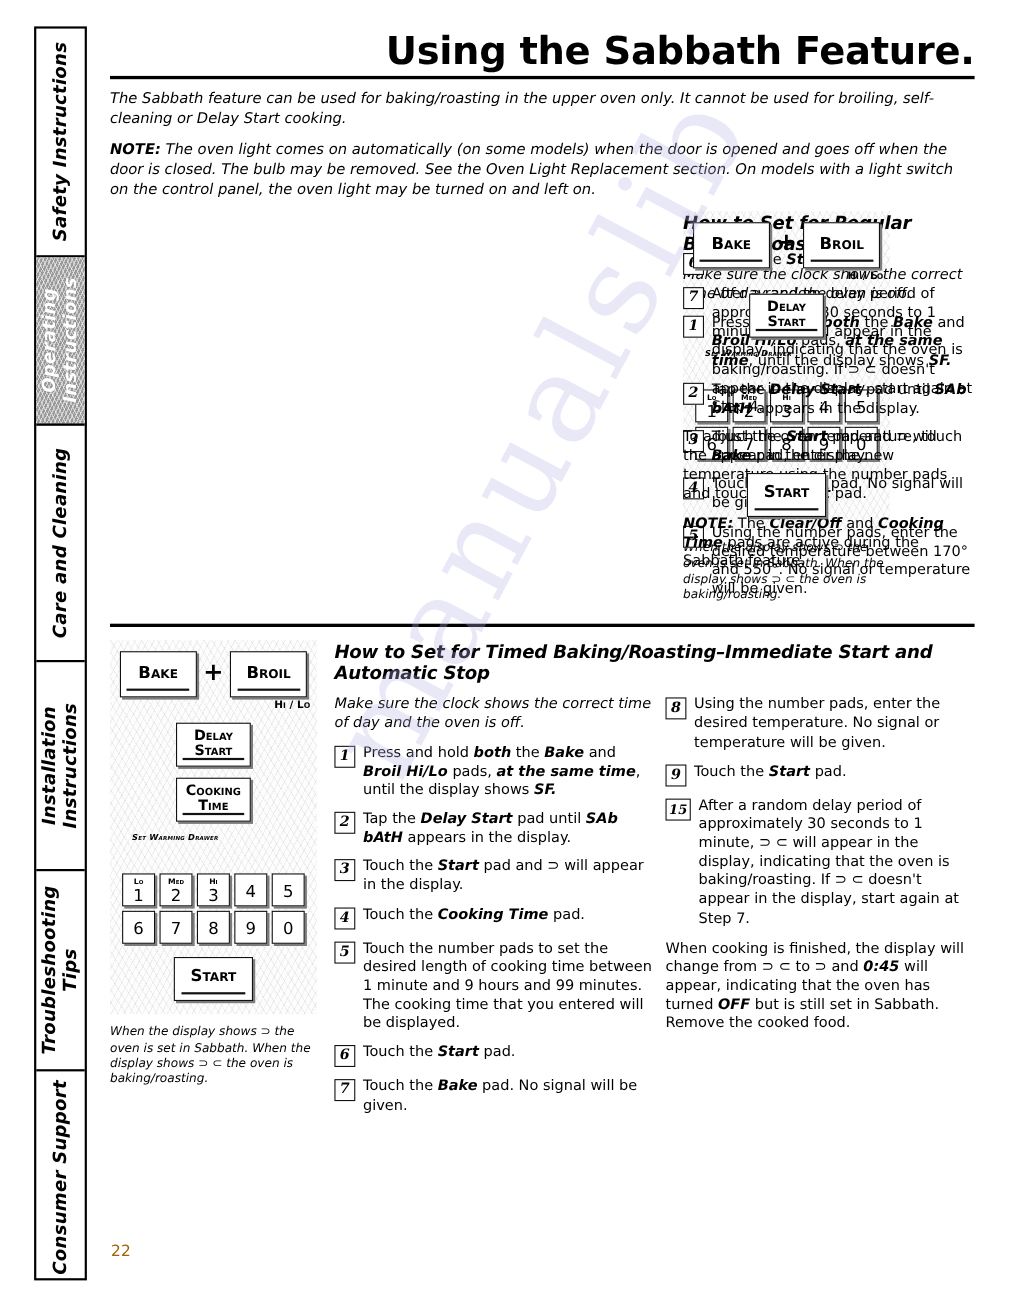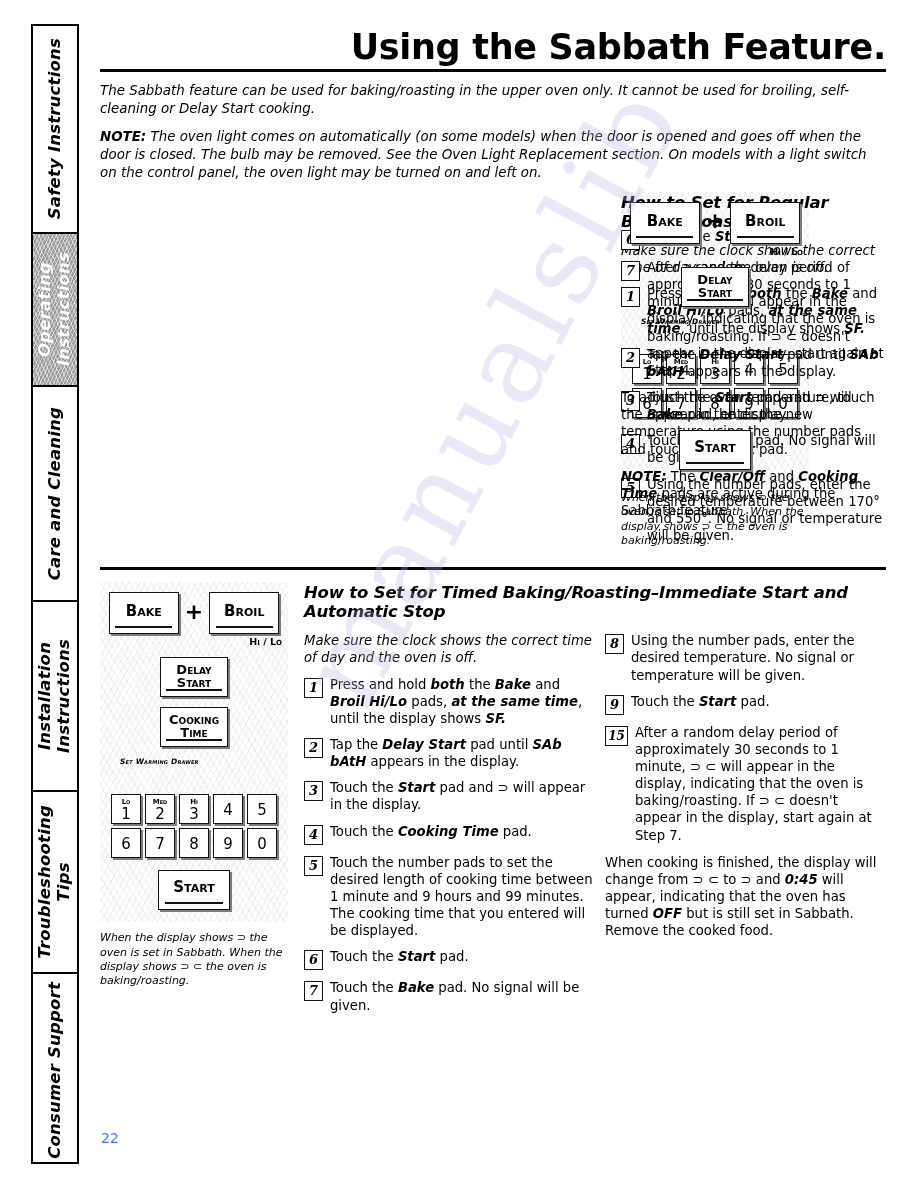--- a/index.html
+++ b/index.html
@@ -326,21 +326,21 @@
     white-space: nowrap;
     letter-spacing: 6px;
   }
 
   #page-number {
     position: absolute;
     left: 101px;
     top: 1130px;
     font-family: "DejaVu Sans", sans-serif;
     font-size: 14px;
-    color: #3b82f6;
+    color: #a16207;
   }
 </style>
 </head>
 <body>
 
 <div id="sidebar">
   <div class="tab" style="flex-basis:208px;">
     <span class="tab-label">Safety Instructions</span>
   </div>
   <div class="tab active" style="flex-basis:153px;">

